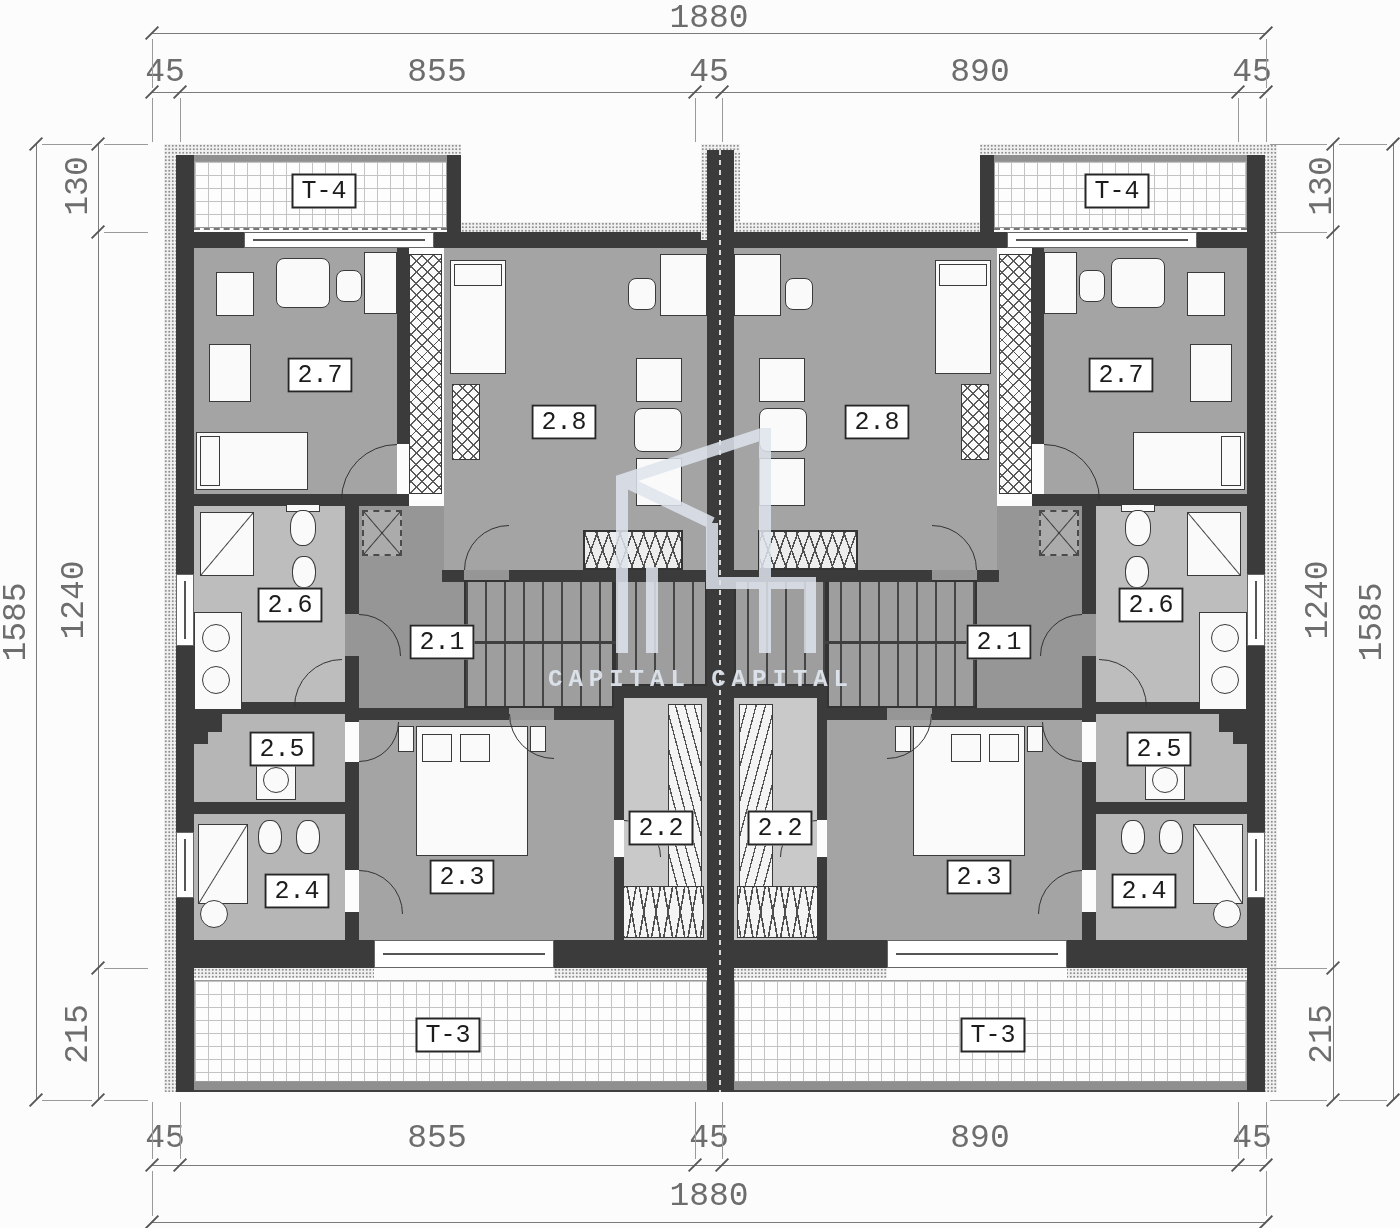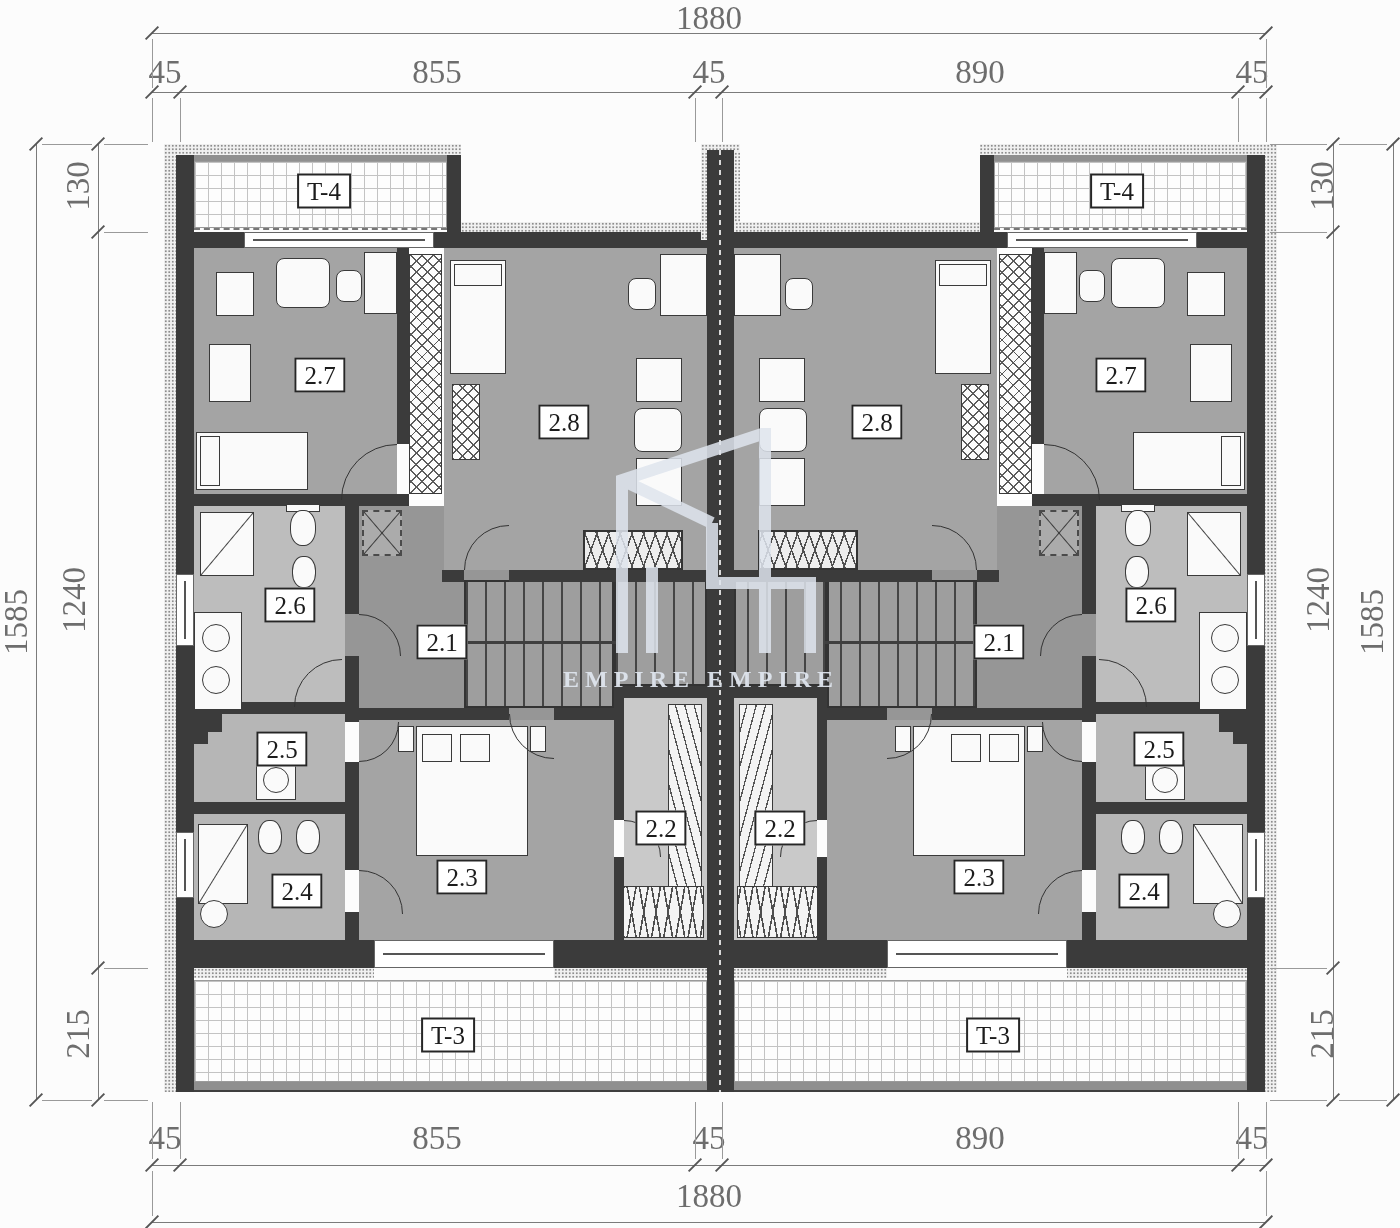--- a/index.html
+++ b/index.html
@@ -1,17 +1,17 @@
 <!DOCTYPE html>
 <html style="--bg: #fcfcfc; --wall: #3b3b3b; --floor: #a4a4a4; --floor-dark: #969696; --floor-light: #bdbdbd; --floor-lighter: #c9c9c9; --terrace-line: #c3c3c3; --hatch: #8d8d8d; --dim: #6d6d6d; --label: #1c1c1c; --watermark: #dfe5ee;"><head>
 <meta charset="utf-8">
 <style>
   html,body{margin:0;padding:0;background:#ffffff;}
   #canvas{position:relative;width:1400px;height:1228px;background:var(--bg,#fcfcfc);
-          font-family:Liberation Serif, serif;overflow:hidden;}
+          font-family:Liberation Mono, monospace;overflow:hidden;}
   
   .plan{position:absolute;left:164px;top:144px;width:1114px;height:953px;}
   .unit{position:absolute;top:0;left:0;width:543px;height:953px;}
   .unit.flipped{left:570px;transform:scaleX(-1);}
   .unit *{position:absolute;box-sizing:border-box;}
   
   .w{background:var(--wall,#3b3b3b);}
   .hd{background-color:#f1f1f1;background-image:radial-gradient(var(--hatch,#8d8d8d) 0.9px,transparent 1.1px);background-size:3.5px 3.5px;}
   .grid{background-color:#fdfdfd;border:1px solid #9a9a9a;
         background-image:linear-gradient(var(--terrace-line,#c3c3c3) 1px,transparent 1px),
@@ -350,21 +350,21 @@
     </div>
 
   <svg class="wm" style="left:590px;top:428px" width="230" height="240" viewBox="0 0 230 240">
     <g fill="none" stroke="#dfe5ee" stroke-width="12" opacity="0.85">
       <path d="M 32,225 L 32,52 L 175,5 L 175,225"></path>
       <path d="M 62,139 L 62,225"></path>
       <path d="M 122,95 L 122,155 L 220,155 L 220,225"></path>
       <path d="M 32,52 L 122,95"></path>
     </g>
   </svg>
-  <div class="wm-text">EMPIRE EMPIRE</div>
+  <div class="wm-text">CAPITAL CAPITAL</div>
 <div style="position: absolute; left: 152px; top: 33px; width: 1114px; height: 1px; background: rgb(123, 123, 123);"></div>
     <div style="position: absolute; left: 143px; top: 32px; width: 18px; height: 2px; background: rgb(85, 85, 85); transform: rotate(-45deg);"></div>
     <div style="position: absolute; left: 152px; top: 39px; width: 1px; height: 49px; background: rgb(154, 154, 154);"></div>
     <div style="position: absolute; left: 1257px; top: 32px; width: 18px; height: 2px; background: rgb(85, 85, 85); transform: rotate(-45deg);"></div>
     <div style="position: absolute; left: 1266px; top: 39px; width: 1px; height: 49px; background: rgb(154, 154, 154);"></div>
     <div style="position: absolute; left: 152px; top: 92px; width: 1114px; height: 1px; background: rgb(123, 123, 123);"></div>
     <div style="position: absolute; left: 143px; top: 91px; width: 18px; height: 2px; background: rgb(85, 85, 85); transform: rotate(-45deg);"></div>
     <div style="position: absolute; left: 152px; top: 98px; width: 1px; height: 44px; background: rgb(154, 154, 154);"></div>
     <div style="position: absolute; left: 171px; top: 91px; width: 18px; height: 2px; background: rgb(85, 85, 85); transform: rotate(-45deg);"></div>
     <div style="position: absolute; left: 180px; top: 98px; width: 1px; height: 44px; background: rgb(154, 154, 154);"></div>

